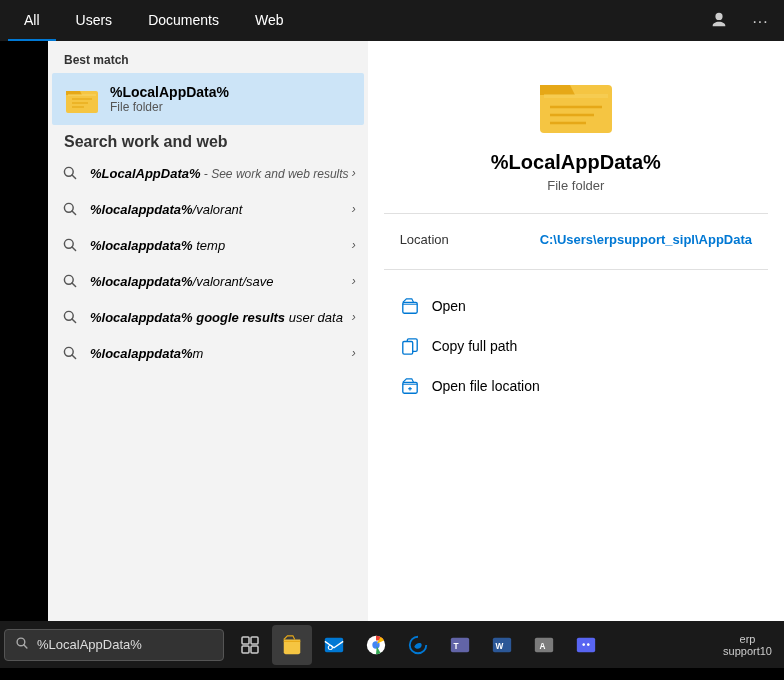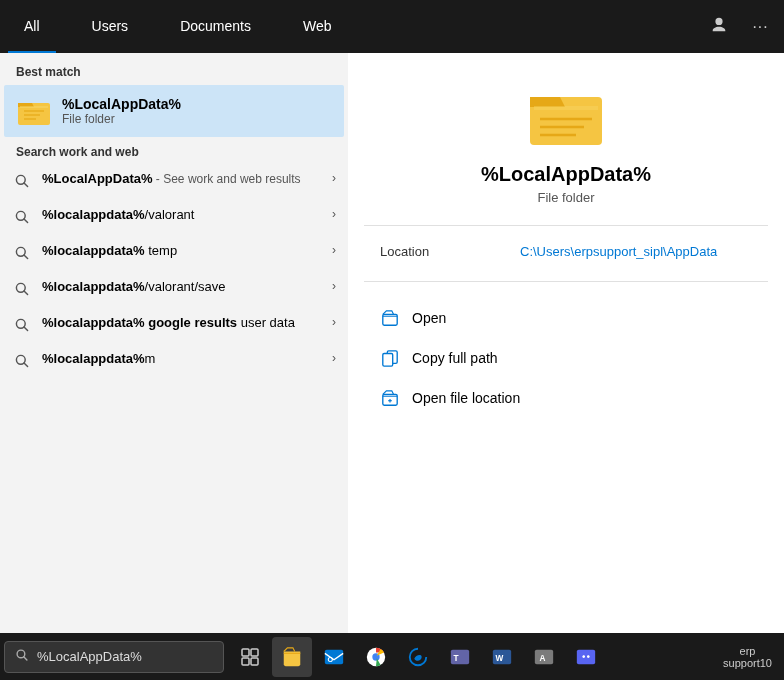--- a/index.html
+++ b/index.html
@@ -2,24 +2,24 @@
 <html><head>
   <meta charset="utf-8">
   <style>
     * { margin: 0; padding: 0; box-sizing: border-box; }
     body { width: 784px; height: 680px; background: #000; font-family: 'Segoe UI', sans-serif; overflow: hidden; }
 
     
     .top-nav {
       background: #1a1a1a;
       display: flex;
-      align-items: center;
-      height: 53px;
+      align-items: flex-end;
+      height: 41px;
       padding: 0 8px;
-      gap: 20px;
+      gap: 4px;
     }
     .nav-tab {
       color: #fff;
       padding: 8px 16px;
       font-size: 14px;
       cursor: pointer;
       height: 100%;
       display: flex;
       align-items: center;
       border-bottom: 2px solid transparent;
@@ -51,20 +51,21 @@
     .main-area {
       display: flex;
       height: 580px;
     }
 
     
     .left-panel {
       width: 348px;
       background: #f3f3f3;
       overflow-y: auto;
+      margin-left: 48px;
     }
     .section-label {
       font-size: 12px;
       font-weight: 600;
       color: #333;
       padding: 12px 16px 6px;
       text-transform: none;
     }
 
     
@@ -88,32 +89,34 @@
       font-weight: 600;
       color: #000;
     }
     .bm-text .bm-sub {
       font-size: 12px;
       color: #555;
     }
 
     
     .section-divider {
-      font-size: 12px;
+      font-size: 16px;
       font-weight: 600;
       color: #333;
       padding: 8px 16px 4px;
     }
 
     .search-item {
       display: flex;
+      align-items: center;
       padding: 8px 12px;
       cursor: pointer;
       border-radius: 2px;
       position: relative;
+      font-style: italic;
     }
     .search-item .si-icon {
       width: 20px;
       height: 20px;
       margin-right: 10px;
       flex-shrink: 0;
       display: flex;
       align-items: center;
       justify-content: center;
       color: #555;
@@ -169,20 +172,21 @@
       font-size: 13px;
       color: #333;
       width: 100px;
       flex-shrink: 0;
     }
     .rp-info-value {
       font-size: 13px;
       color: #0078d4;
       cursor: pointer;
       text-decoration: none;
+      font-weight: bold;
     }
 
     .rp-actions {
       width: 100%;
       margin-top: 4px;
     }
     .rp-action-item {
       display: flex;
       align-items: center;
       padding: 10px 16px;

